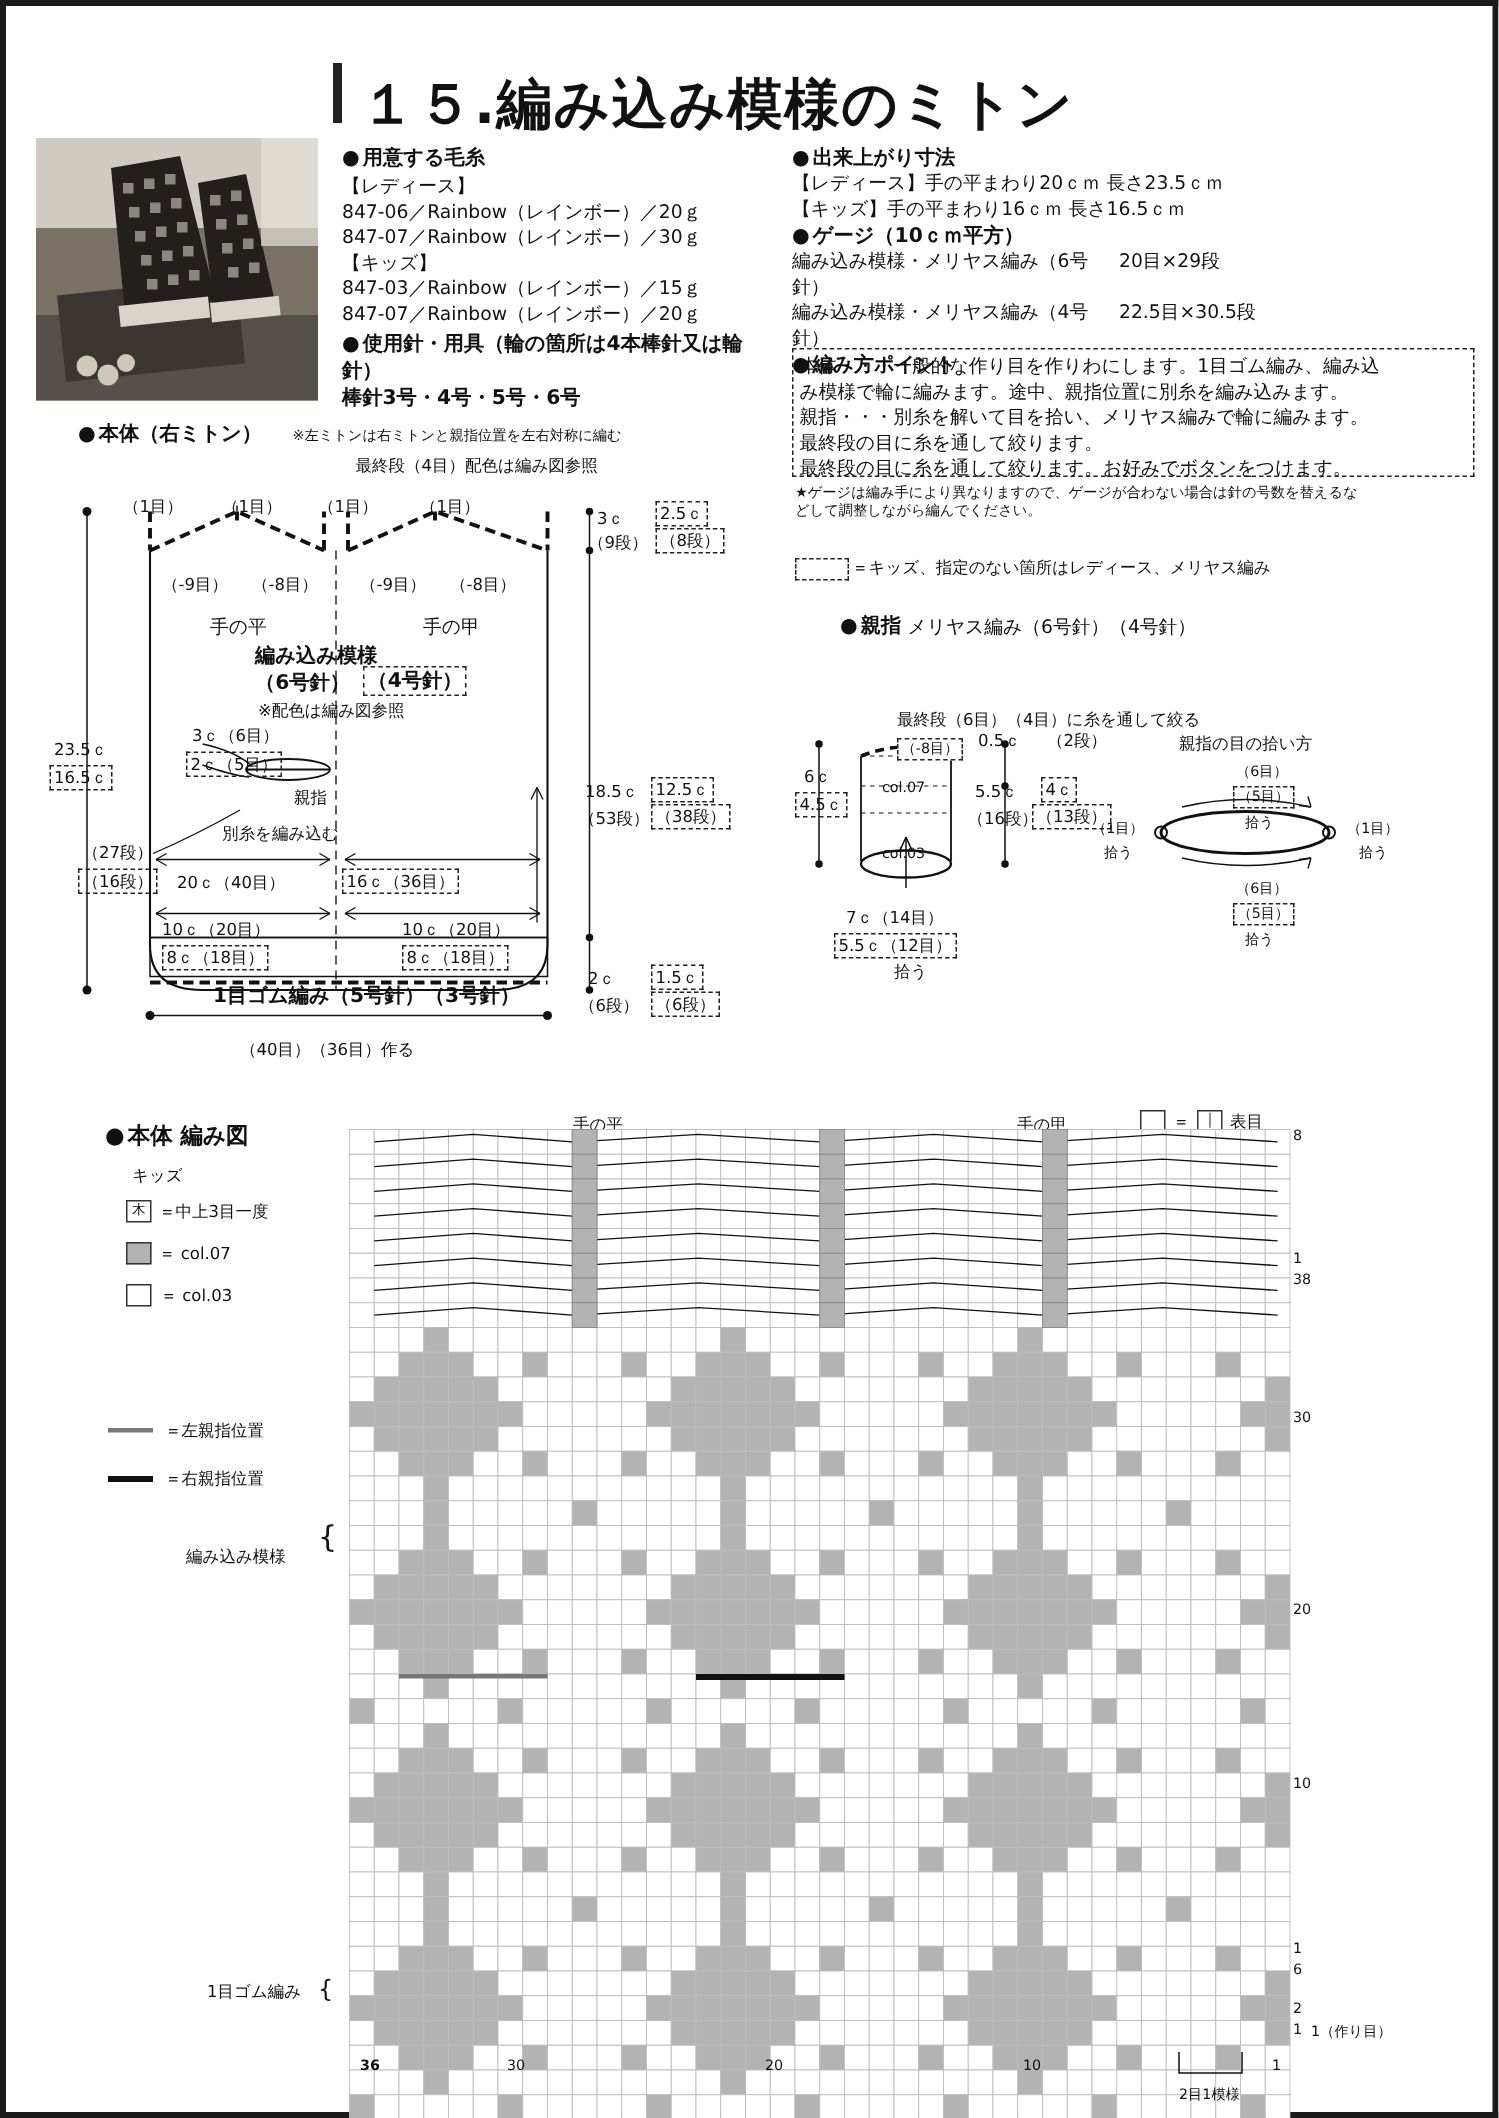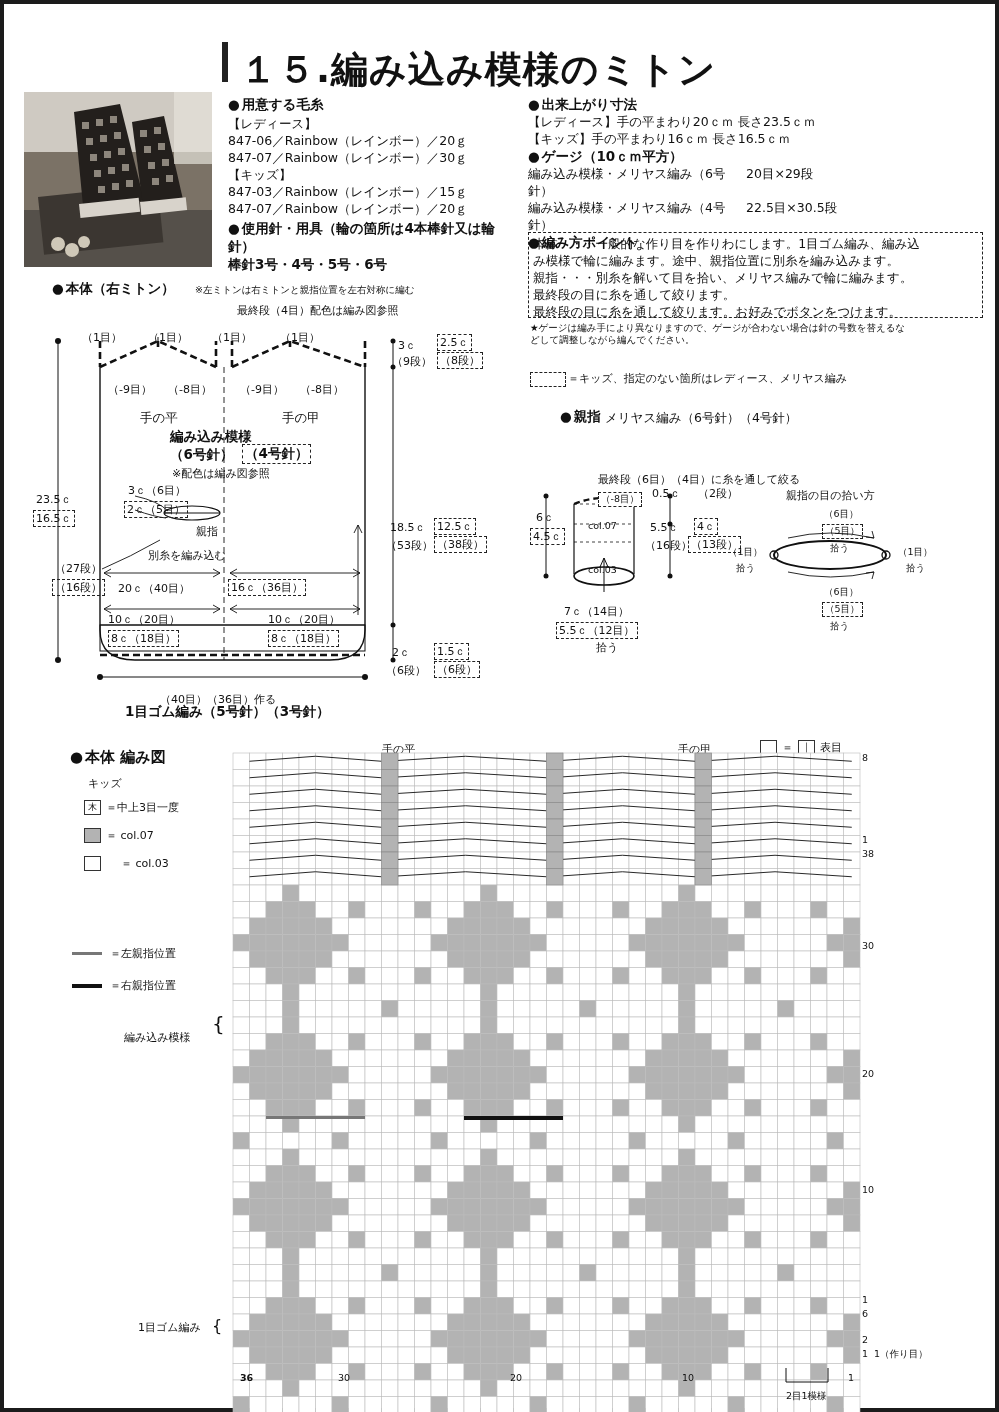--- a/index.html
+++ b/index.html
@@ -225,21 +225,21 @@
   <div class="abs sm" style="left:108px;top:612px;">10ｃ（20目）</div>
   <div class="abs sm dashbox" style="left:108px;top:630px;padding:0 2px;">8ｃ（18目）</div>
   <div class="abs sm" style="left:268px;top:612px;">10ｃ（20目）</div>
   <div class="abs sm dashbox" style="left:268px;top:630px;padding:0 2px;">8ｃ（18目）</div>
 
   <div class="abs sm" style="left:390px;top:520px;">18.5ｃ</div>
   <div class="abs sm" style="left:386px;top:538px;">（53段）</div>
   <div class="abs sm dashbox" style="left:434px;top:518px;padding:0 2px;">12.5ｃ</div>
   <div class="abs sm dashbox" style="left:434px;top:536px;padding:0 2px;">（38段）</div>
 
-  <div class="abs hd" style="left:125px;top:655px;margin-top:48px;">1目ゴム編み（5号針）（3号針）</div>
+  <div class="abs hd" style="left:142px;top:655px;">1目ゴム編み（5号針）（3号針）</div>
   <div class="abs sm" style="left:392px;top:645px;">2ｃ</div>
   <div class="abs sm" style="left:386px;top:663px;">（6段）</div>
   <div class="abs sm dashbox" style="left:434px;top:643px;padding:0 2px;">1.5ｃ</div>
   <div class="abs sm dashbox" style="left:434px;top:661px;padding:0 2px;">（6段）</div>
 
   <div class="abs sm" style="left:160px;top:692px;">（40目）（36目）作る</div>
 
   <div class="abs hd bul" style="left:560px;top:408px;">親指</div>
   <div class="abs tx" style="left:605px;top:410px;">メリヤス編み（6号針）（4号針）</div>
   <div class="abs sm" style="left:598px;top:472px;">最終段（6目）（4目）に糸を通して絞る</div>
@@ -309,21 +309,21 @@
   <div class="abs sm" style="left:88px;top:776px;">キッズ</div>
 
   <div class="abs" style="left:84px;top:800px;display:flex;align-items:center;gap:5px;">
     <span class="legendbox" style="text-align:center;font-size:9px;line-height:13px;">木</span>
     <span class="sm">＝中上3目一度</span>
   </div>
   <div class="abs" style="left:84px;top:828px;display:flex;align-items:center;gap:5px;">
     <span class="legendbox c07"></span>
     <span class="sm">＝ col.07</span>
   </div>
-  <div class="abs" style="left:84px;top:856px;display:flex;align-items:center;gap:20px;">
+  <div class="abs" style="left:84px;top:856px;display:flex;align-items:center;gap:6px;">
     <span class="legendbox c03"></span>
     <span class="sm">＝ col.03</span>
   </div>
 
   <div class="abs" style="left:72px;top:946px;display:flex;align-items:center;gap:8px;">
     <span style="display:inline-block;width:30px;height:3px;background:#777;"></span>
     <span class="sm">＝左親指位置</span>
   </div>
   <div class="abs" style="left:72px;top:978px;display:flex;align-items:center;gap:8px;">
     <span style="display:inline-block;width:30px;height:4px;background:#111;"></span>

